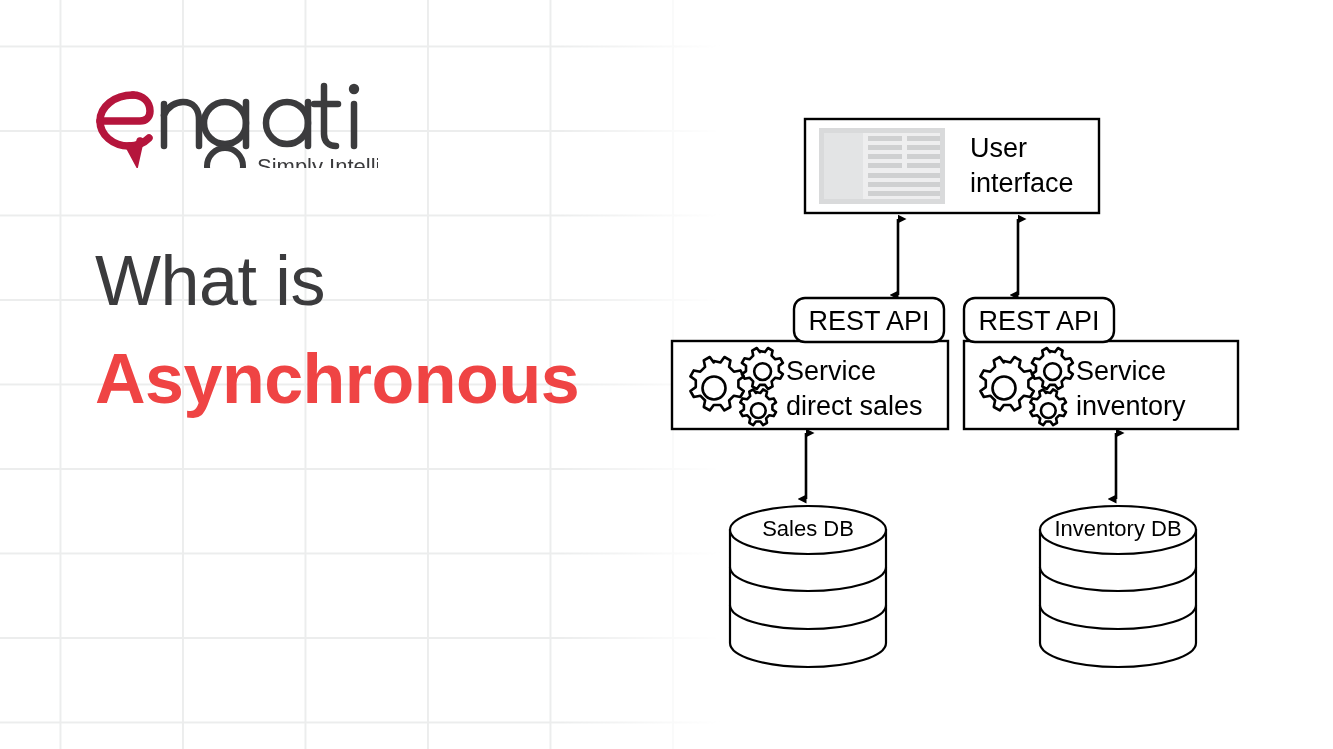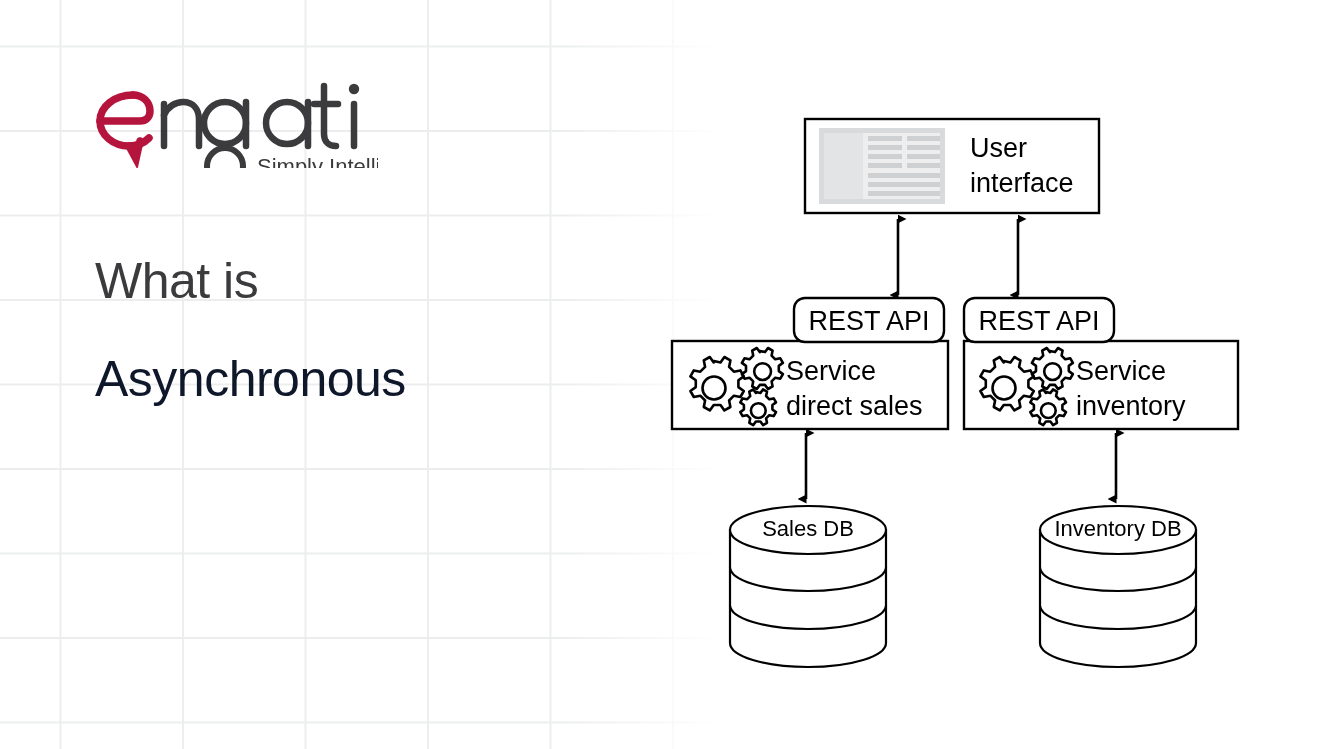--- a/index.html
+++ b/index.html
@@ -25,24 +25,24 @@
     pointer-events:none;
   }
 
   
   #logo{position:absolute;left:88px;top:68px;width:290px;height:100px;}
   #logo svg{display:block;}
 
   
   #headline{position:absolute;left:95px;top:232px;width:600px;}
   .h-line{
-    font-size:50px;line-height:98px;letter-spacing:-0.5px;white-space:nowrap;
+    font-size:70px;line-height:98px;letter-spacing:-0.5px;white-space:nowrap;
   }
   .h-light{color:#3b3b3d;font-weight:400;}
-  .h-bold{color:#0f172a;font-weight:400;}
+  .h-bold{color:#ef4444;font-weight:700;}
 
   
   #diagram{position:absolute;left:658px;top:95px;width:620px;height:580px;}
   #diagram svg{display:block;}
   .dg-label{font-family:"Liberation Sans",sans-serif;fill:#000;}
 </style>
 </head>
 <body>
 
 <div id="stage">

